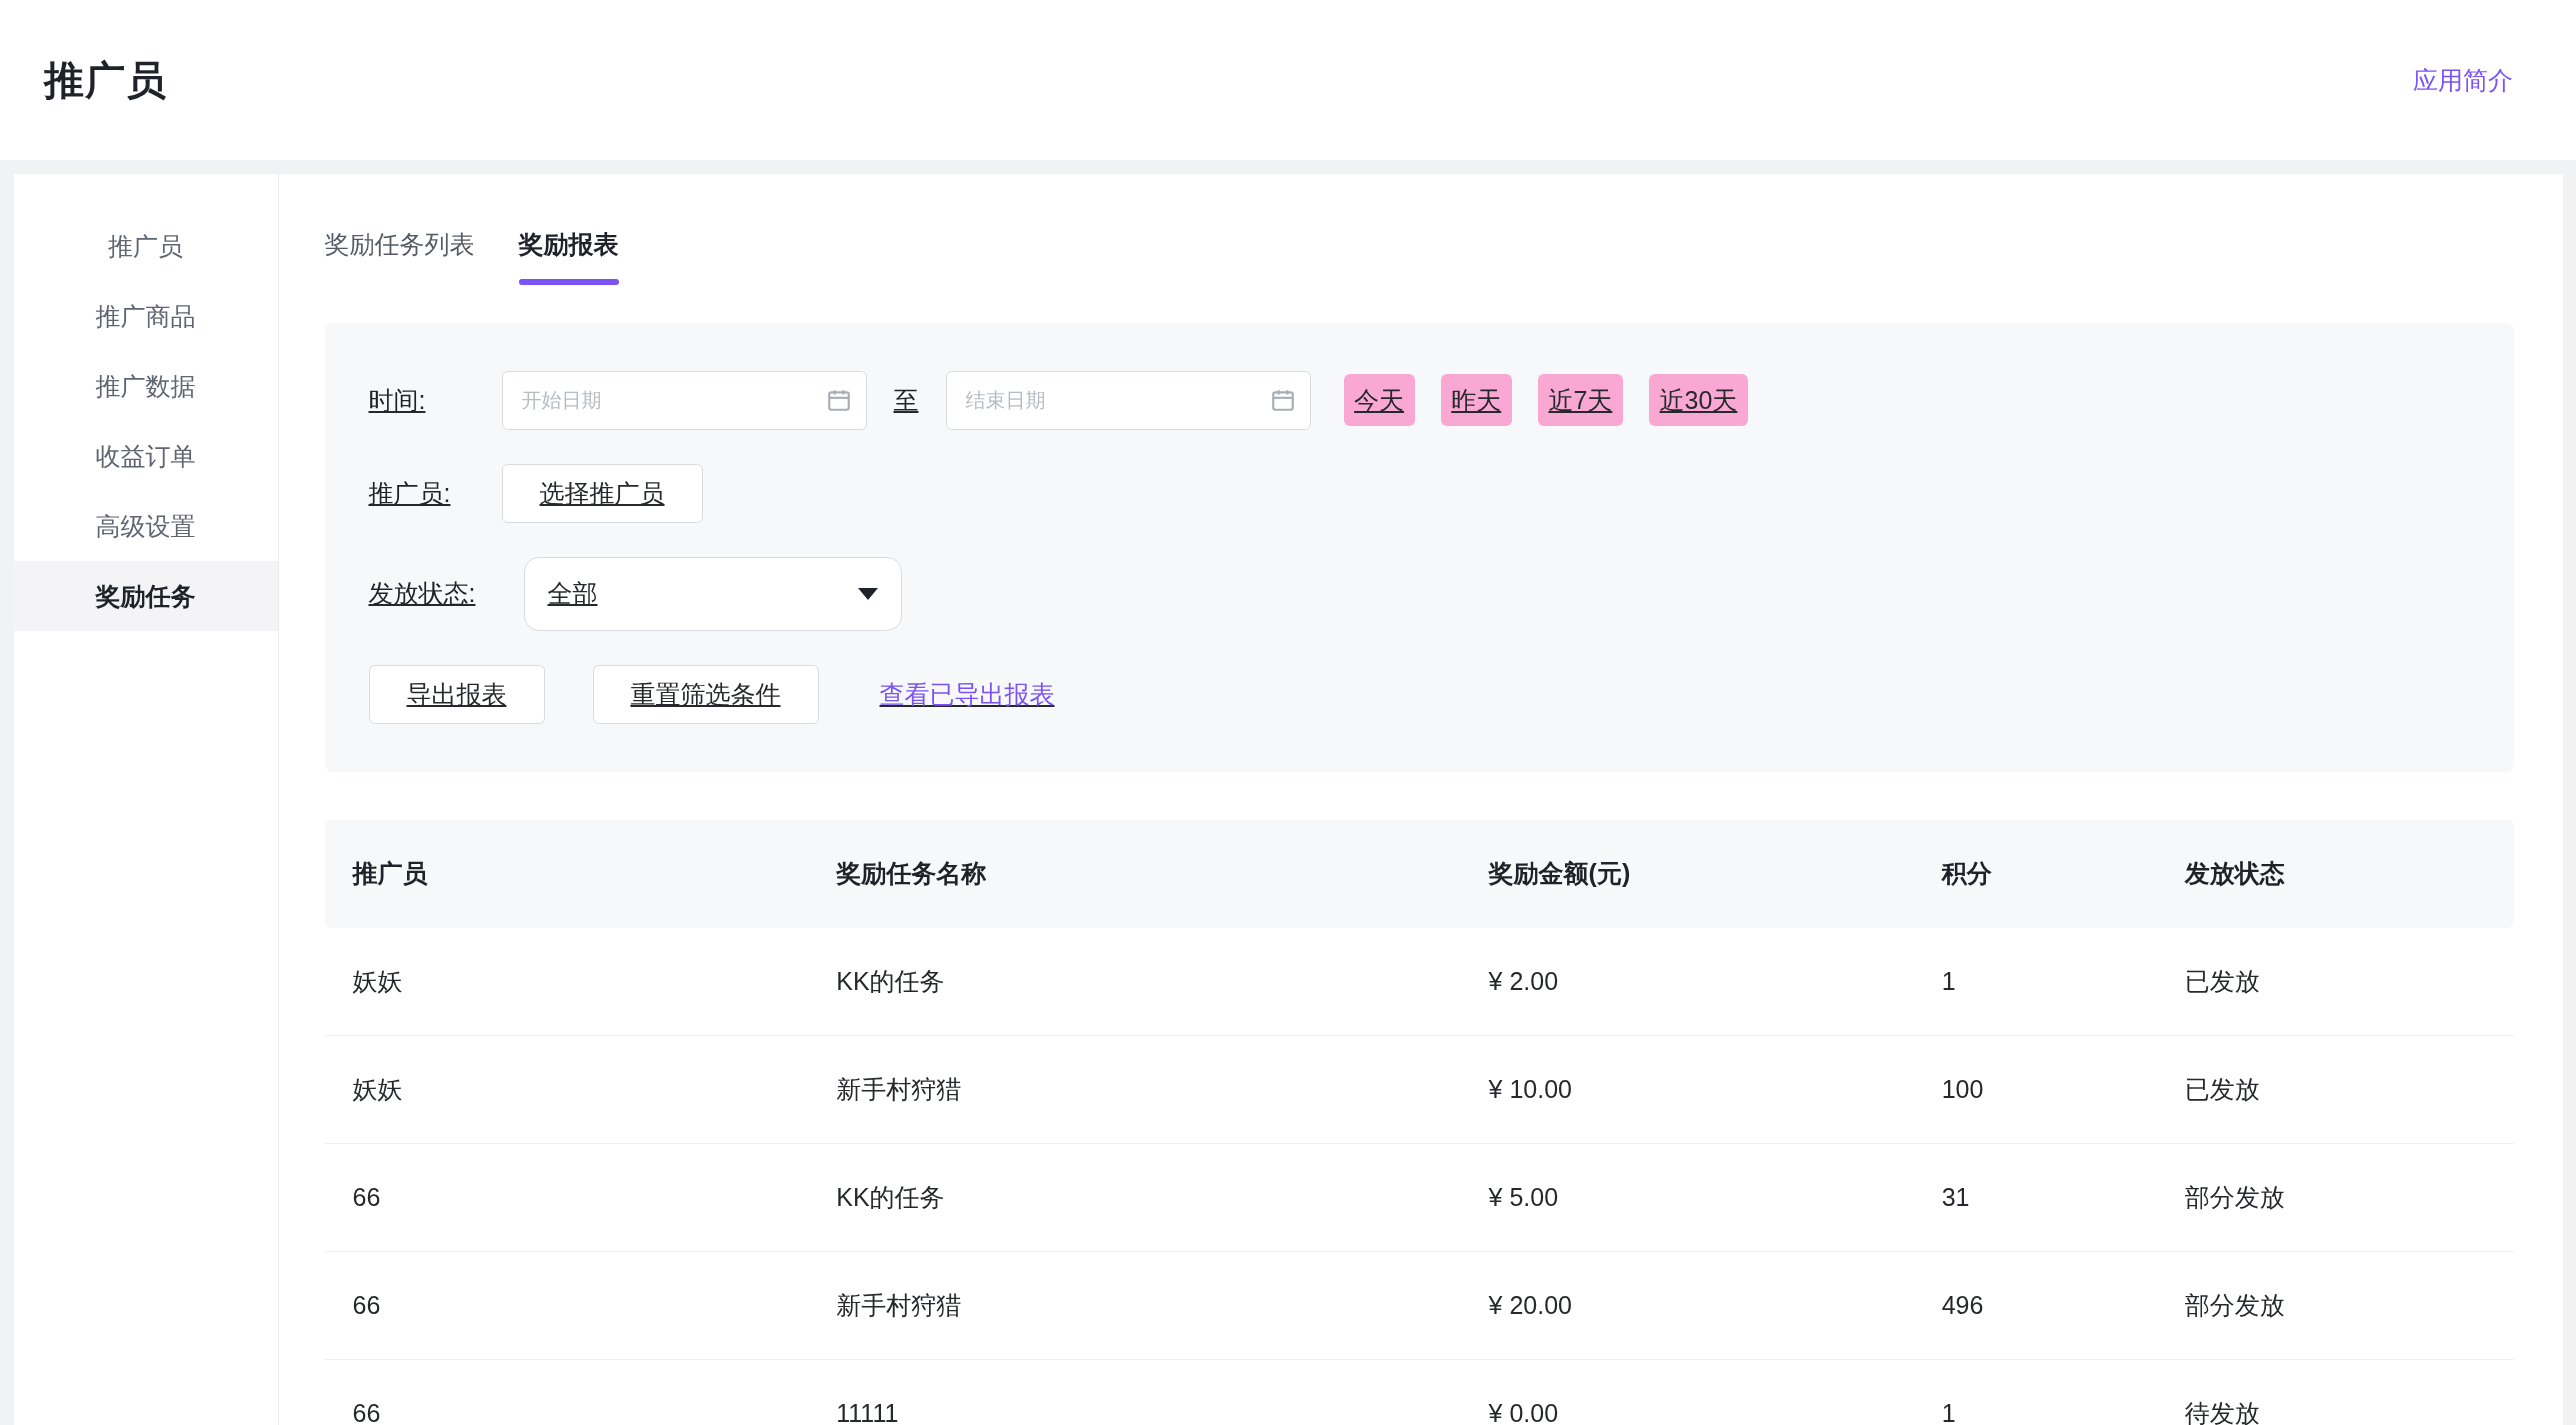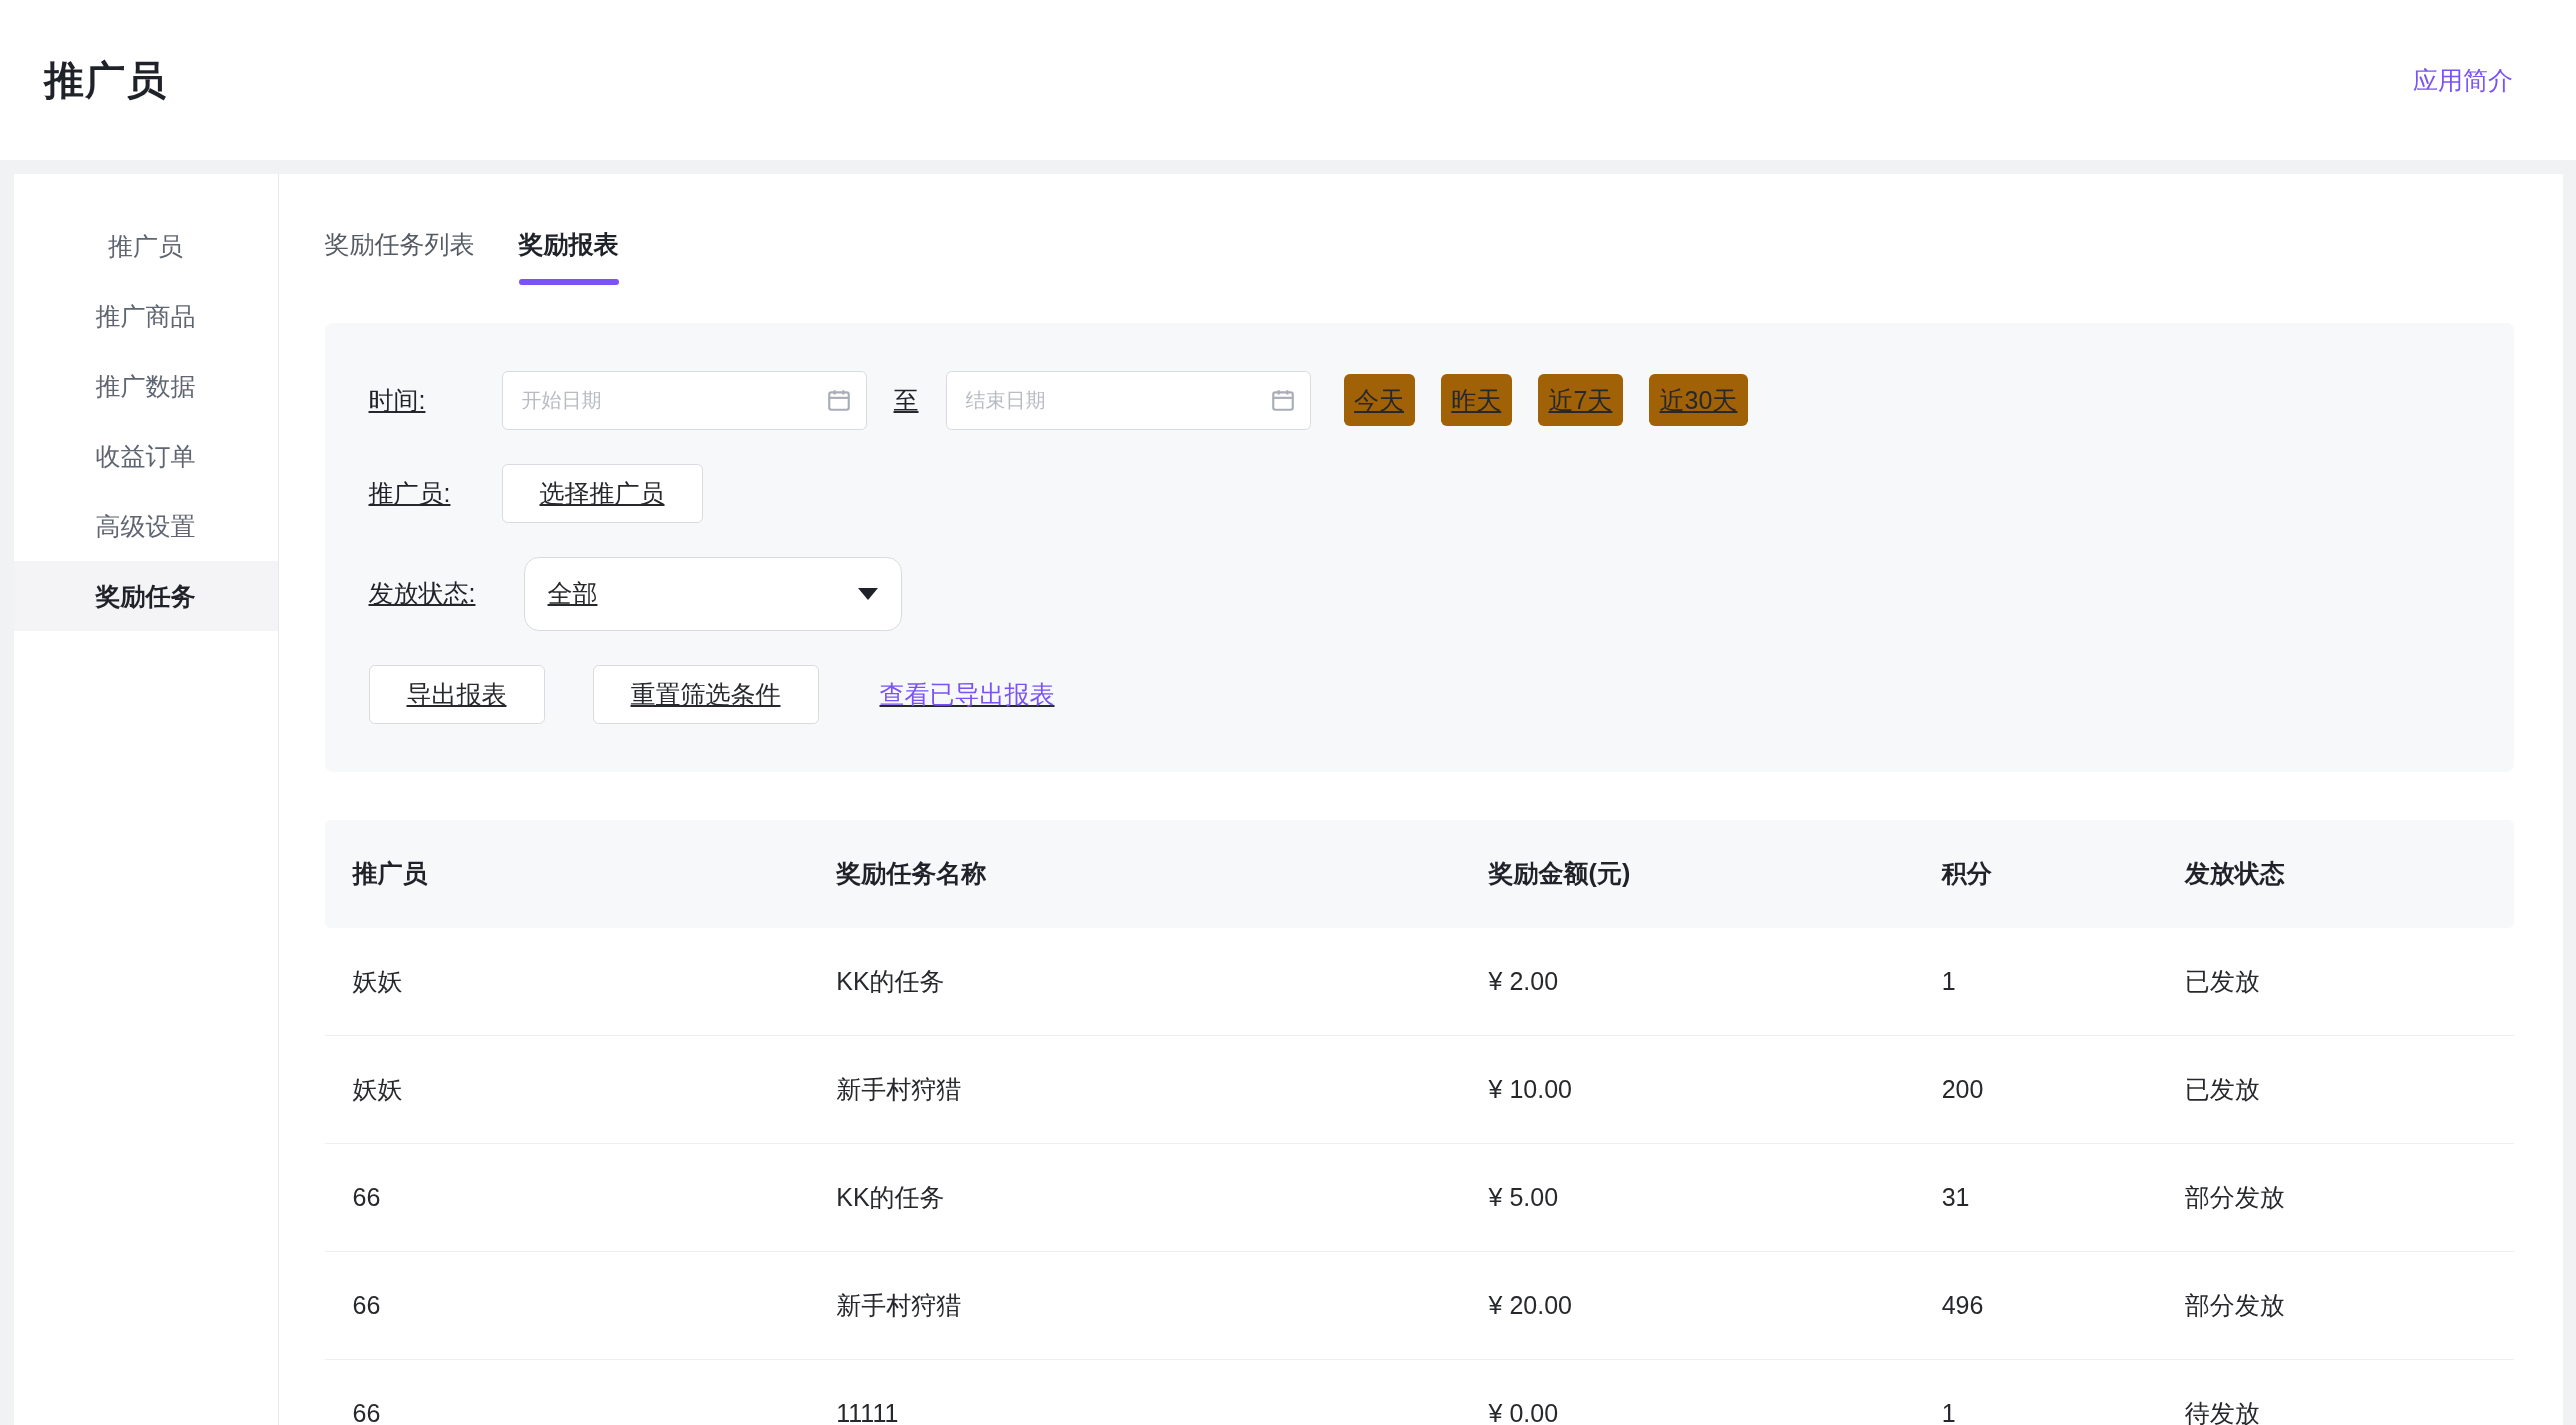--- a/index.html
+++ b/index.html
@@ -42,21 +42,21 @@
   .f-row:last-child { margin-bottom:0; }
   .f-label { font-size:25px; color:#1f2329; flex-shrink:0; }
   .date-wrap { position:relative; width:365px; height:59px; }
   .date-wrap input { width:100%; height:100%; border:1px solid var(--border);
     border-radius:5.8px; background:#fff; font-size:20px; padding:0 58px 0 19px;
     color:#404040; outline:none; font-family:inherit; }
   .date-wrap input::placeholder { color:#b8bcc2; }
   .cal { position:absolute; right:14.4px; top:16.4px; width:26px; height:26px; }
   .to { font-size:25px; margin:0 27px; color:#1f2329; }
   .quick { height:52px; padding:0 10.6px; margin-left:26px; border:none;
-    background:#a16207; border-radius:5.8px; font-size:25px; color:#26282b;
+    background:#f9a8d4; border-radius:5.8px; font-size:25px; color:#26282b;
     cursor:pointer; font-family:inherit; }
   .quick.first { margin-left:33px; }
   .btn { height:59px; border:1px solid var(--border); background:#fff;
     border-radius:5.8px; font-size:25px; color:#26282b; cursor:pointer;
     font-family:inherit; padding:0 37px; }
   .select { width:378px; height:74px; border:1px solid var(--border); background:#fff;
     border-radius:15px; display:flex; align-items:center; justify-content:space-between;
     padding:0 23px; font-size:25px; cursor:pointer; }
   .caret { width:0; height:0; border-left:10.6px solid transparent;
     border-right:10.6px solid transparent; border-top:12.5px solid #1f2329; }
@@ -167,21 +167,21 @@
           <div>妖妖</div>
           <div>KK的任务</div>
           <div>¥ 2.00</div>
           <div>1</div>
           <div>已发放</div>
         </div>
         <div class="trow">
           <div>妖妖</div>
           <div>新手村狩猎</div>
           <div>¥ 10.00</div>
-          <div>200</div>
+          <div>100</div>
           <div>已发放</div>
         </div>
         <div class="trow">
           <div>66</div>
           <div>KK的任务</div>
           <div>¥ 5.00</div>
           <div>31</div>
           <div>部分发放</div>
         </div>
         <div class="trow">

